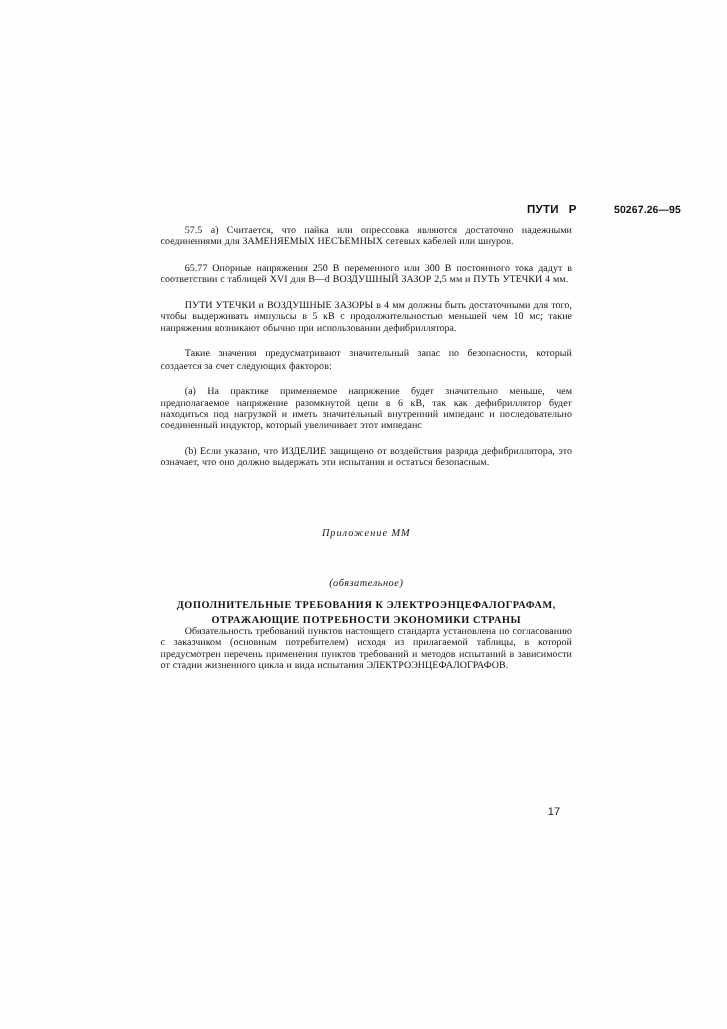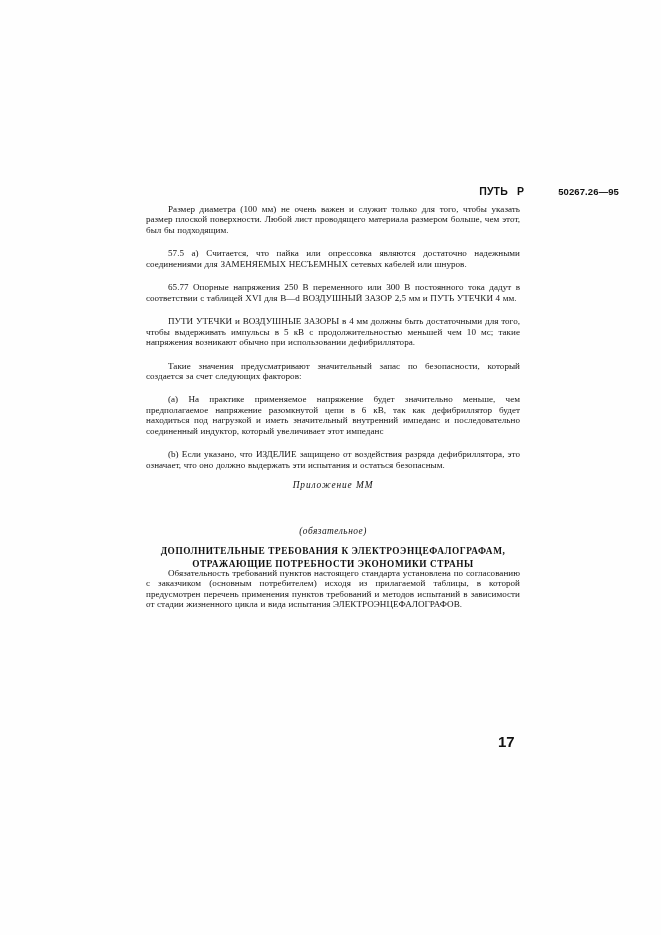--- a/index.html
+++ b/index.html
@@ -104,36 +104,35 @@
     top: 568px;
     width: 374px;
   }
 
   
   .folio {
     position: absolute;
     left: 498px;
     top: 733px;
     font-family: "Liberation Sans", "DejaVu Sans", sans-serif;
-    font-weight: bold;
-    font-size: 15px;
+    font-weight: normal;
+    font-size: 10px;
     color: #111;
   }
 </style>
 </head>
 <body>
 
 <div class="page">
 
   <div class="running-header">
-    <span class="gost-mark">ПУТЬ</span><span class="gost-letter">Р</span><span class="gost-number">50267.26—95</span>
+    <span class="gost-mark">ПУТИ</span><span class="gost-letter">Р</span><span class="gost-number">50267.26—95</span>
   </div>
 
   <div class="text-column">
-    <p class="para">Размер диаметра (100 мм) не очень важен и служит только для того, чтобы указать размер плоской поверхности. Любой лист проводящего материала размером больше, чем этот, был бы подходящим.</p>
     <p class="para">57.5 а) Считается, что пайка или опрессовка являются достаточно надежными соединениями для ЗАМЕНЯЕМЫХ НЕСЪЕМНЫХ сетевых кабелей или шнуров.</p>
     <p class="para">65.77 Опорные напряжения 250 В переменного или 300 В постоянного тока дадут в соответствии с таблицей XVI для B—d ВОЗДУШНЫЙ ЗАЗОР 2,5 мм и ПУТЬ УТЕЧКИ 4 мм.</p>
     <p class="para">ПУТИ УТЕЧКИ и ВОЗДУШНЫЕ ЗАЗОРЫ в 4 мм должны быть достаточными для того, чтобы выдерживать импульсы в 5 кВ с продолжительностью меньшей чем 10 мс; такие напряжения возникают обычно при использовании дефибриллятора.</p>
     <p class="para">Такие значения предусматривают значительный запас по безопасности, который создается за счет следующих факторов:</p>
     <p class="para">(a) На практике применяемое напряжение будет значительно меньше, чем предполагаемое напряжение разомкнутой цепи в 6 кВ, так как дефибриллятор будет находиться под нагрузкой и иметь значительный внутренний импеданс и последовательно соединенный индуктор, который увеличивает этот импеданс</p>
     <p class="para">(b) Если указано, что ИЗДЕЛИЕ защищено от воздействия разряда дефибриллятора, это означает, что оно должно выдержать эти испытания и остаться безопасным.</p>
   </div>
 
   <div class="appendix-caption">
     <div class="line-1">Приложение ММ</div>

